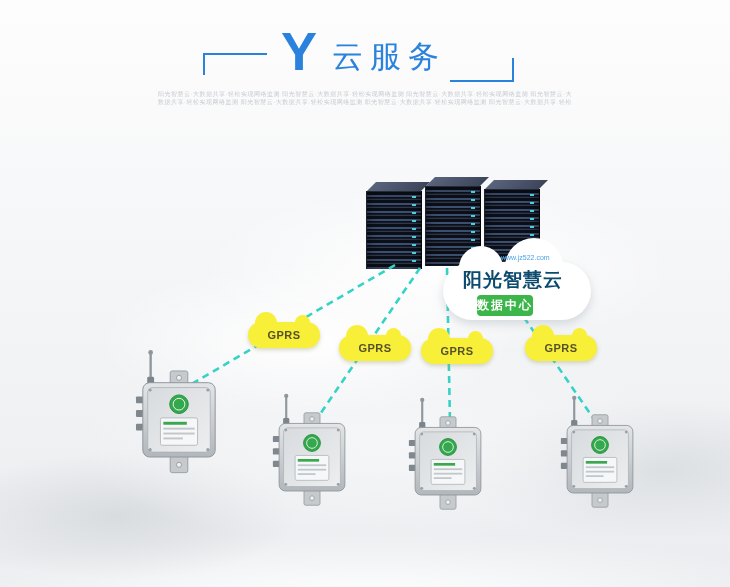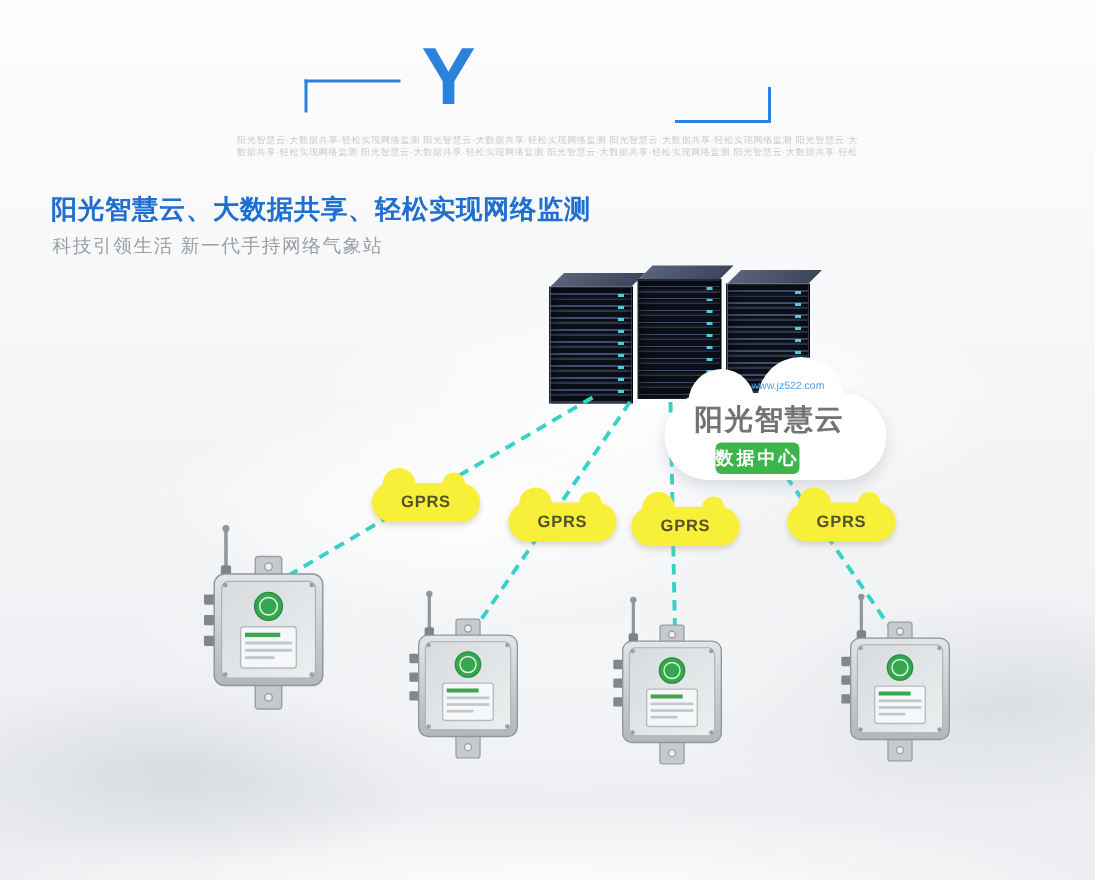--- a/index.html
+++ b/index.html
@@ -40,21 +40,21 @@
     background:repeating-linear-gradient(180deg,rgba(80,214,230,.95) 0 2px,transparent 2px 8px);}
   .t1{left:0;top:16px;height:78px;}
   .t2{left:59px;top:11px;height:80px;}
   .t3{left:118px;top:14px;height:77px;}
   
   .dc-cloud{position:absolute;left:443px;top:262px;width:148px;height:58px;background:#fff;border-radius:30px;
     box-shadow:0 4px 10px rgba(150,160,170,.35);}
   .dc-cloud::before{content:"";position:absolute;left:16px;top:-16px;width:44px;height:44px;background:#fff;border-radius:50%;}
   .dc-cloud::after{content:"";position:absolute;left:62px;top:-24px;width:58px;height:58px;background:#fff;border-radius:50%;}
   .dc-url{position:absolute;left:58px;top:-8px;z-index:3;font-size:7px;color:#4aa3e8;}
-  .dc-title{position:absolute;left:20px;top:5px;z-index:3;font-size:19px;font-weight:bold;color:#737373;letter-spacing:1px;}
+  .dc-title{position:absolute;left:20px;top:5px;z-index:3;font-size:19px;font-weight:bold;color:#0c4a6e;letter-spacing:1px;}
   .dc-badge{position:absolute;left:34px;top:33px;z-index:3;background:#3cb54a;color:#fff;font-size:12px;font-weight:bold;
     padding:2px 0;border-radius:4px;letter-spacing:2px;}
   
   .gprs{position:absolute;width:72px;height:26px;background:#f8ef39;border-radius:14px;
     box-shadow:0 2px 4px rgba(160,160,110,.4);display:flex;align-items:center;justify-content:center;}
   .gprs::before{content:"";position:absolute;left:7px;top:-10px;width:22px;height:22px;border-radius:50%;background:#f8ef39;}
   .gprs::after{content:"";position:absolute;right:10px;top:-7px;width:15px;height:15px;border-radius:50%;background:#f8ef39;}
   .gprs span{position:relative;z-index:2;font-size:11px;font-weight:bold;color:#55512a;letter-spacing:.5px;}
   .g1{left:248px;top:322px;}
   .g2{left:339px;top:335px;}
@@ -69,25 +69,24 @@
   .defs-svg{position:absolute;width:0;height:0;}
 </style>
 </head>
 <body>
 
 <div class="stage">
   <div class="bg-clouds"></div>
 
   <span class="bracket bl"></span>
   <span class="logo">Y</span>
+  <span class="hdr-title">云服务</span>
   <span class="bracket br"></span>
   <div class="watermark">阳光智慧云·大数据共享·轻松实现网络监测 阳光智慧云·大数据共享·轻松实现网络监测 阳光智慧云·大数据共享·轻松实现网络监测 阳光智慧云·大数据共享·轻松实现网络监测 阳光智慧云·大数据共享·轻松实现网络监测 阳光智慧云·大数据共享·轻松实现网络监测 阳光智慧云·大数据共享·轻松实现网络监测 阳光智慧云·大数据共享·轻松实现网络监测</div>
 
-  <h1 class="heading">阳光智慧云、大数据共享、轻松实现网络监测</h1>
-  <p class="subheading">科技引领生活 新一代手持网络气象站</p>
 
   <div class="servers">
     <div class="tower t1"></div>
     <div class="tower t2"></div>
     <div class="tower t3"></div>
   </div>
 
   <svg class="lines" viewBox="0 0 730 587">
     <line x1="395" y1="265" x2="190" y2="385"></line>
     <line x1="420" y1="268" x2="316" y2="420"></line>

